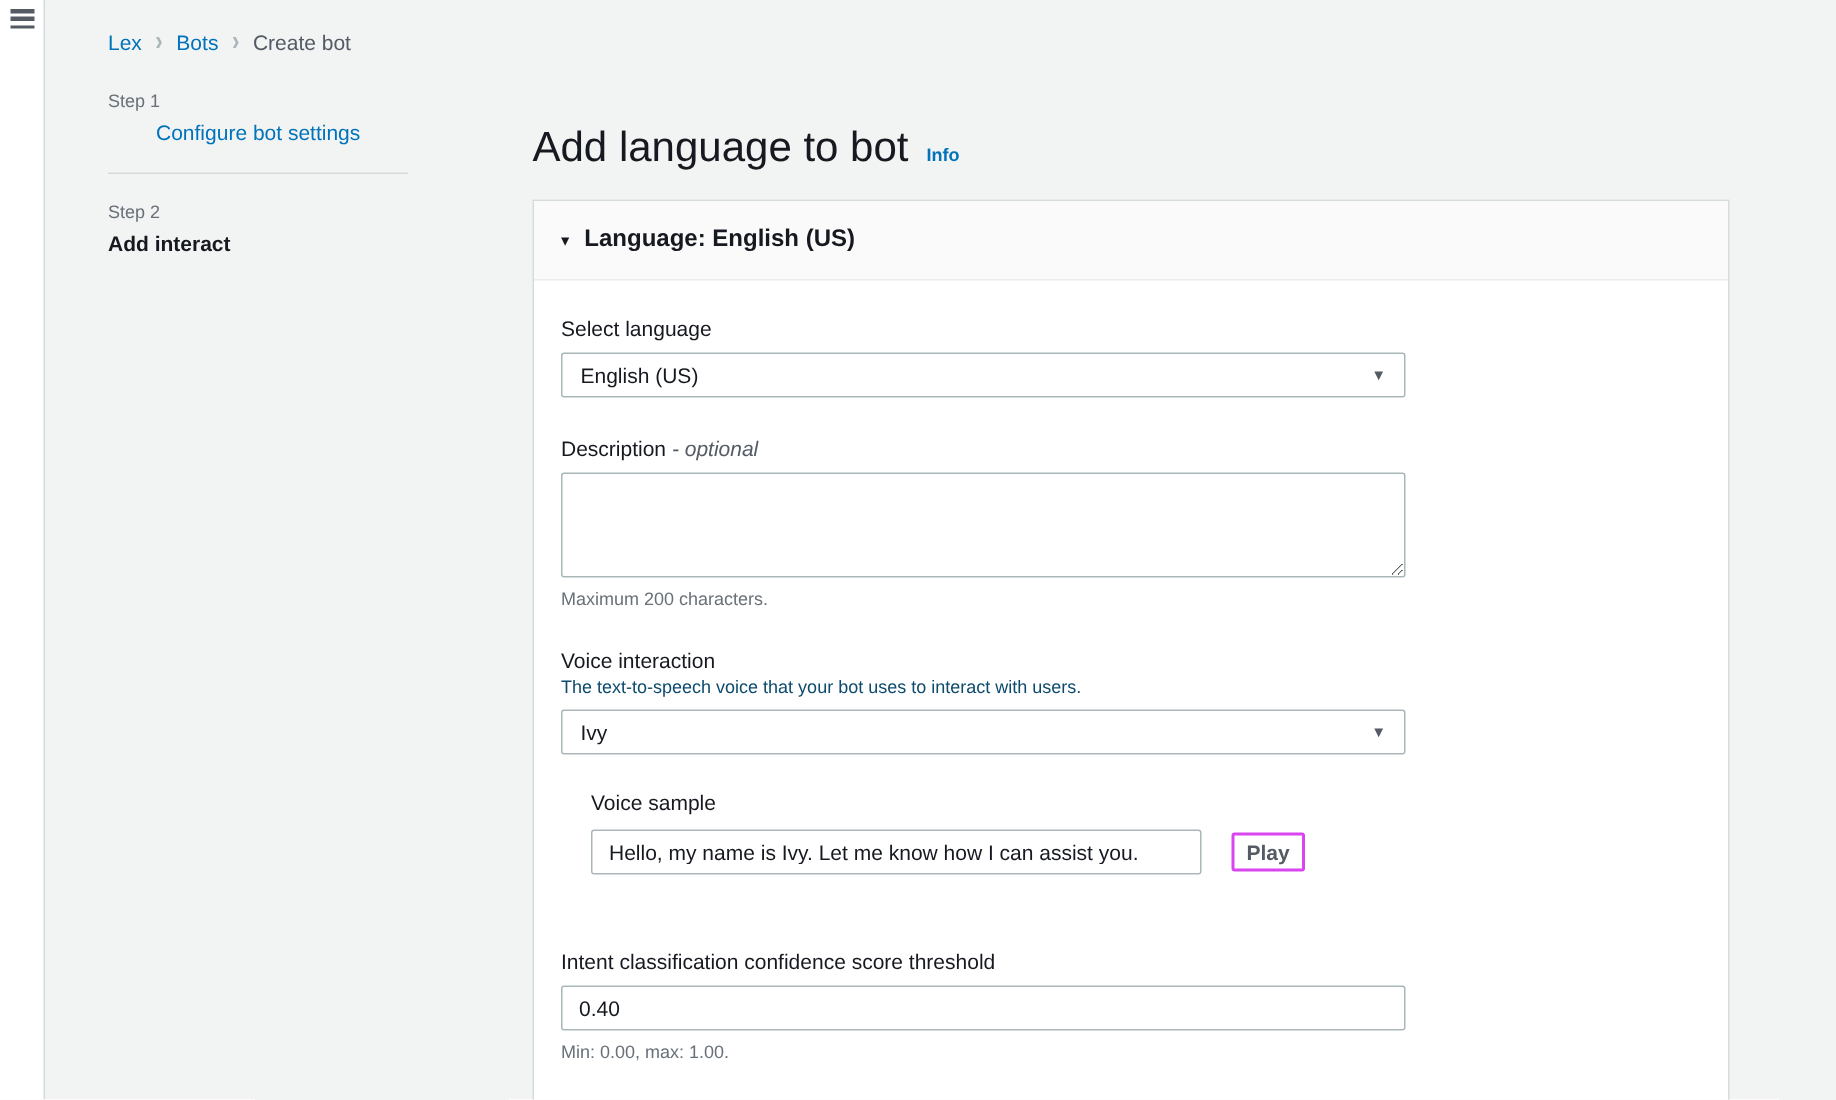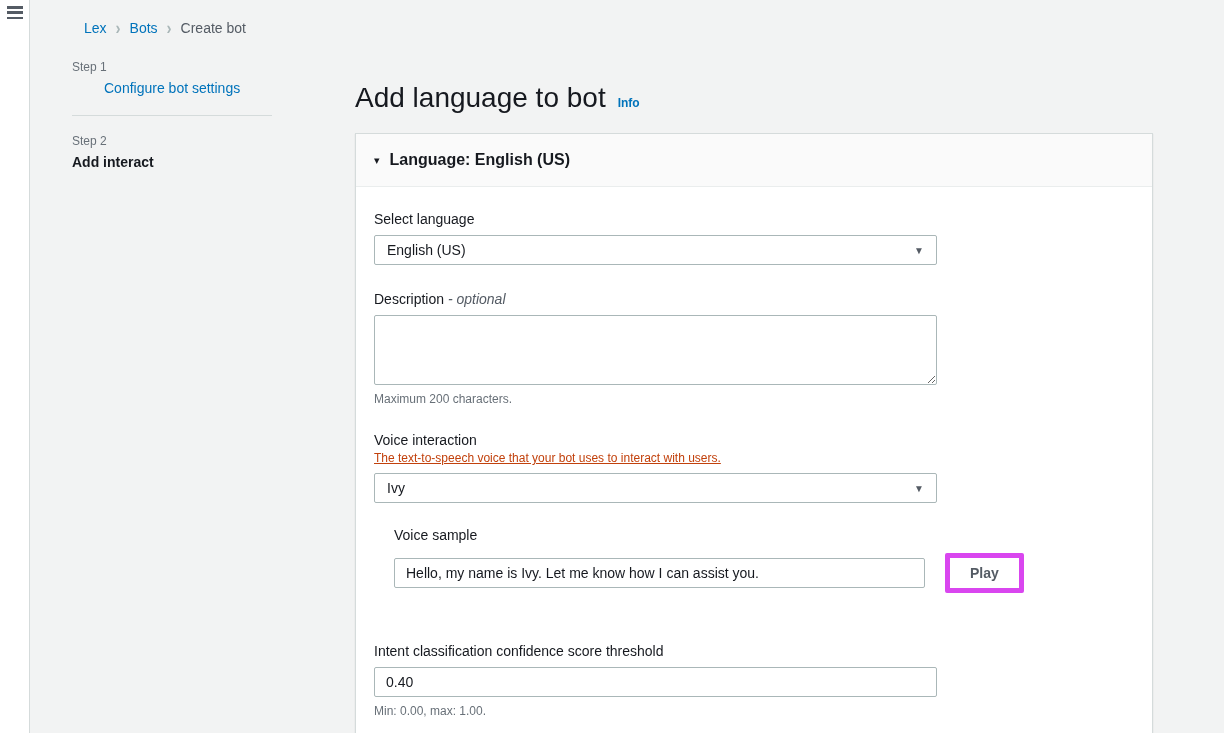--- a/index.html
+++ b/index.html
@@ -36,21 +36,21 @@
     justify-content: space-between;
   }
   .hamburger span {
     display: block;
     width: 16px; height: 2.5px;
     background: #545b64;
   }
   
   .breadcrumb {
     position: absolute;
-    left: 84px; top: 19px;
+    left: 72px; top: 19px;
     display: flex;
     align-items: center;
     font-size: 14px;
   }
   .crumb-link { color: #0073bb; text-decoration: none; cursor: pointer; }
   .crumb-sep {
     color: #aab7b8;
     margin: 0 9px;
     font-size: 15px;
     font-weight: 700;
@@ -144,23 +144,22 @@
     font-size: 14px;
     color: #16191f;
     margin-bottom: 8px;
   }
   .optional {
     font-style: italic;
     color: #545b64;
   }
   .helper-above {
     font-size: 12px;
-    color: #c2410c;
+    color: #0c4a6e;
     margin: -3px 0 8px 0;
-    text-decoration: underline;
   }
   .helper-below {
     font-size: 12px;
     color: #687078;
     margin-top: 7px;
   }
   .select-box {
     width: 563px;
     height: 30px;
     background: #ffffff;
@@ -201,31 +200,31 @@
   .mt26 { margin-top: 26px; }
   .mt36 { margin-top: 50px; }
   .voice-sample-group {
     margin-top: 24px;
     margin-left: 20px;
   }
   .voice-sample-row {
     display: flex;
     align-items: center;
   }
-  .voice-sample-input { width: 531px; }
+  .voice-sample-input { width: 407px; }
   .btn-secondary {
-    height: 40px;
-    background: #ffffff;
-    border: 5px solid #d946ef;
+    height: 26px;
+    background: #ffffff;
+    border: 2px solid #d946ef;
     border-radius: 2px;
     font-family: "Liberation Sans", "DejaVu Sans", sans-serif;
     font-size: 14px;
     font-weight: 700;
     color: #545b64;
-    padding: 0 20px;
+    padding: 0 8px;
     cursor: pointer;
   }
   .play-btn { margin-left: 20px; }
   
   .footer-actions {
     margin-top: 22px;
     display: flex;
     align-items: center;
     justify-content: flex-end;
   }

